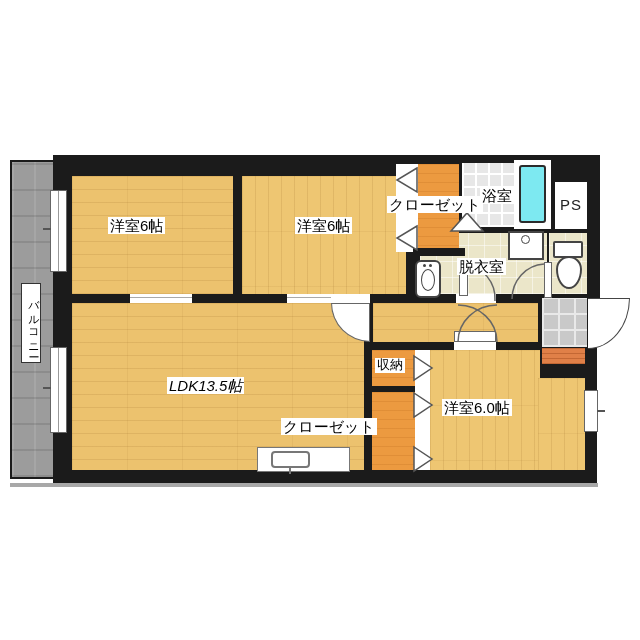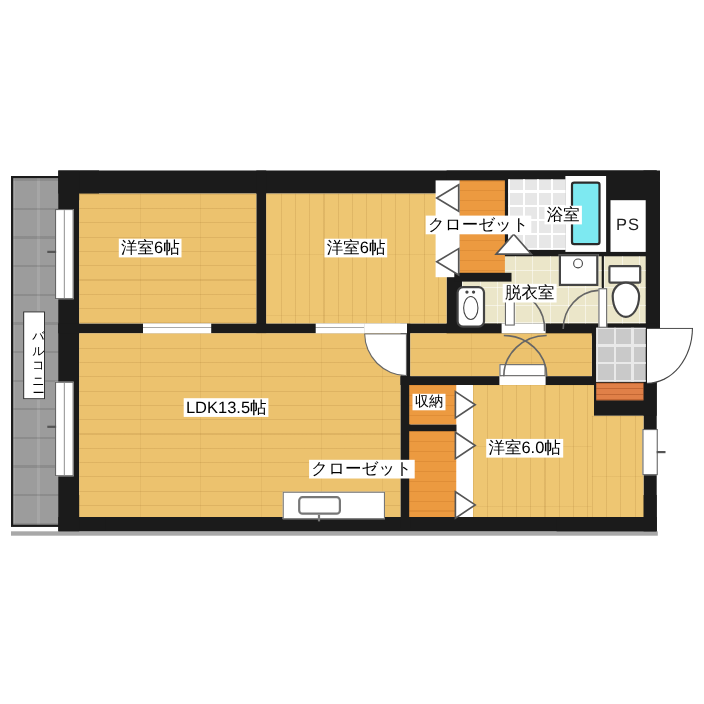--- a/index.html
+++ b/index.html
@@ -154,22 +154,22 @@
 
   <div class="abs" style="left:508px;top:231px;width:36px;height:29px;background:#fff;border:2px solid #444;"></div>
   <div class="abs" style="left:521px;top:235px;width:9px;height:9px;border:1.5px solid #444;border-radius:50%;background:#fff;"></div>
 
   <div class="abs" style="left:553px;top:241px;width:30px;height:17px;background:#fff;border:2px solid #444;border-radius:2px;"></div>
   <div class="abs" style="left:556px;top:256px;width:26px;height:33px;background:#fff;border:2px solid #444;border-radius:50% 50% 50% 50% / 40% 40% 60% 60%;"></div>
 
   <div class="label" style="left:108px;top:217px;">洋室6帖</div>
   <div class="label" style="left:295px;top:217px;">洋室6帖</div>
   <div class="label" style="left:387px;top:196px;">クローゼット</div>
-  <div class="label" style="left:480px;top:187px;margin-left:15px;">浴室</div>
+  <div class="label" style="left:480px;top:187px;">浴室</div>
   <div class="label" style="left:558px;top:196px;letter-spacing:1px;color:#222;background:transparent;">PS</div>
   <div class="label" style="left:457px;top:258px;">脱衣室</div>
-  <div class="label" style="left:167px;top:362px;">LDK13.5帖</div>
+  <div class="label" style="left:167px;top:377px;font-style:italic;">LDK13.5帖</div>
   <div class="label small" style="left:375px;top:358px;">収納</div>
   <div class="label" style="left:281px;top:418px;">クローゼット</div>
   <div class="label" style="left:442px;top:399px;">洋室6.0帖</div>
   <div class="label vtext" style="left:21px;top:283px;width:18px;height:76px;border:1px solid #333;padding:1px 0;">バルコニー</div>
 
 </div>
 
 </body></html>

